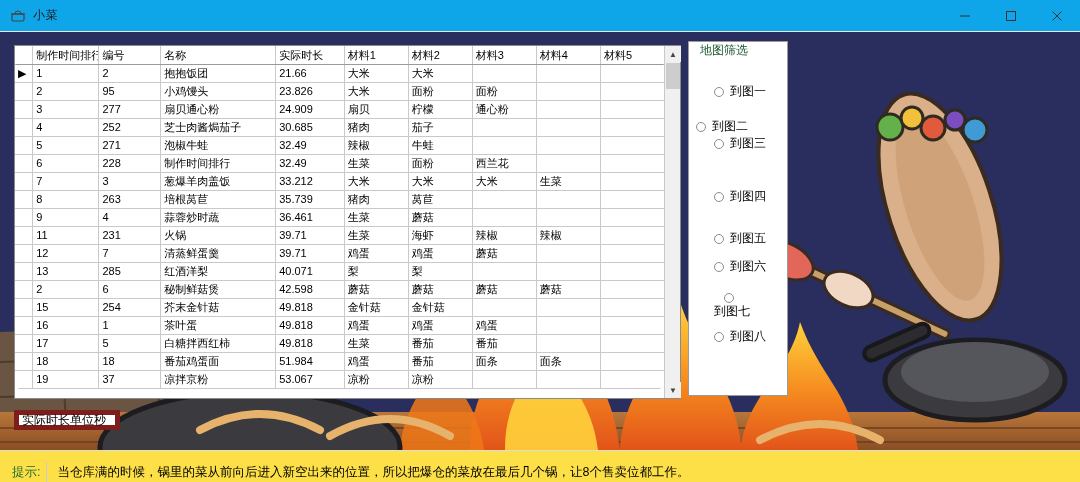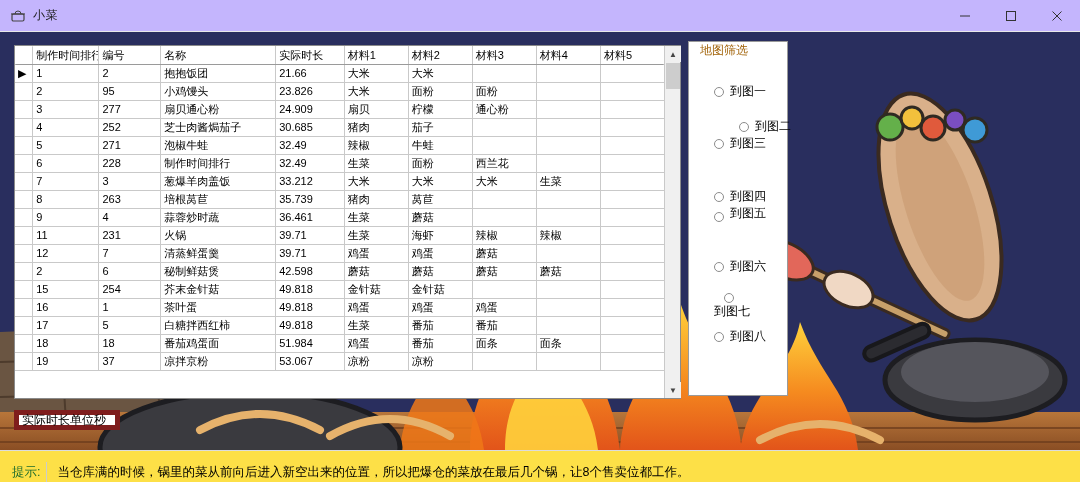--- a/index.html
+++ b/index.html
@@ -13,21 +13,21 @@
     position: relative;
     width: 1080px; height: 482px;
     background: #ffffff;
     overflow: hidden;
   }
 
   
   #titlebar {
     position: absolute; top: 0; left: 0;
     width: 1080px; height: 32px;
-    background: #c4b5fd;
+    background: #0ea5e9;
     border-bottom: 1px solid #e8e8e8;
     display: flex; align-items: center; justify-content: space-between;
   }
   #title-icon {
     width: 16px; height: 16px;
     margin-left: 10px; margin-right: 7px;
     position: relative;
     flex: none;
   }
   #title-icon svg { display: block; }
@@ -131,21 +131,21 @@
     left: 688px; top: 41px;
     width: 100px; height: 355px;
     background: #ffffff;
     border: 1px solid #9a9a9a;
     z-index: 5;
   }
   #map-panel-title {
     position: absolute;
     left: 698px; top: 42px;
     font-size: 12px;
-    color: #a16207;
+    color: #14532d;
     background: transparent;
     z-index: 6;
     padding: 0 2px;
   }
   .radio-row {
     position: absolute;
     left: 26px;
     display: flex; align-items: center;
     font-size: 12px; color: #000;
     white-space: nowrap;
@@ -451,20 +451,32 @@
               <td class="c-nm">清蒸鲜蛋羹</td>
               <td class="c-tm">39.71</td>
               <td class="c-m">鸡蛋</td>
               <td class="c-m">鸡蛋</td>
               <td class="c-m">蘑菇</td>
               <td class="c-m"></td>
               <td class="c-m"></td>
             </tr>
             <tr>
               <td class="c-sel sel-marker"></td>
+              <td class="c-mk">13</td>
+              <td class="c-id">285</td>
+              <td class="c-nm">红酒洋梨</td>
+              <td class="c-tm">40.071</td>
+              <td class="c-m">梨</td>
+              <td class="c-m">梨</td>
+              <td class="c-m"></td>
+              <td class="c-m"></td>
+              <td class="c-m"></td>
+            </tr>
+            <tr>
+              <td class="c-sel sel-marker"></td>
               <td class="c-mk">2</td>
               <td class="c-id">6</td>
               <td class="c-nm">秘制鲜菇煲</td>
               <td class="c-tm">42.598</td>
               <td class="c-m">蘑菇</td>
               <td class="c-m">蘑菇</td>
               <td class="c-m">蘑菇</td>
               <td class="c-m">蘑菇</td>
               <td class="c-m"></td>
             </tr>
@@ -539,33 +551,33 @@
     </div>
   </div>
 
   <div id="map-panel"></div>
   <div id="map-panel-title">地图筛选</div>
   <div id="map-options" style="position: absolute; left: 0px; top: 0px; width: 1080px; height: 418px; z-index: 7; pointer-events: none;">
       <div class="radio-row" style="top: 83px; left: 714px;">
         <span class="radio-dot"></span>
         <span>到图一</span>
       </div>
-      <div class="radio-row" style="top: 118px; left: 739px;">
+      <div class="radio-row" style="top: 118px; left: 696px;">
         <span class="radio-dot"></span>
         <span>到图二</span>
       </div>
       <div class="radio-row" style="top: 135px; left: 714px;">
         <span class="radio-dot"></span>
         <span>到图三</span>
       </div>
       <div class="radio-row" style="top: 188px; left: 714px;">
         <span class="radio-dot"></span>
         <span>到图四</span>
       </div>
-      <div class="radio-row" style="top: 205px; left: 714px; align-items: flex-end;">
+      <div class="radio-row" style="top: 230px; left: 714px;">
         <span class="radio-dot"></span>
         <span>到图五</span>
       </div>
       <div class="radio-row" style="top: 258px; left: 714px;">
         <span class="radio-dot"></span>
         <span>到图六</span>
       </div>
       <div class="radio-row" style="top: 293px; left: 714px; flex-direction: column;">
         <span class="radio-dot"></span>
         <span>到图七</span>

